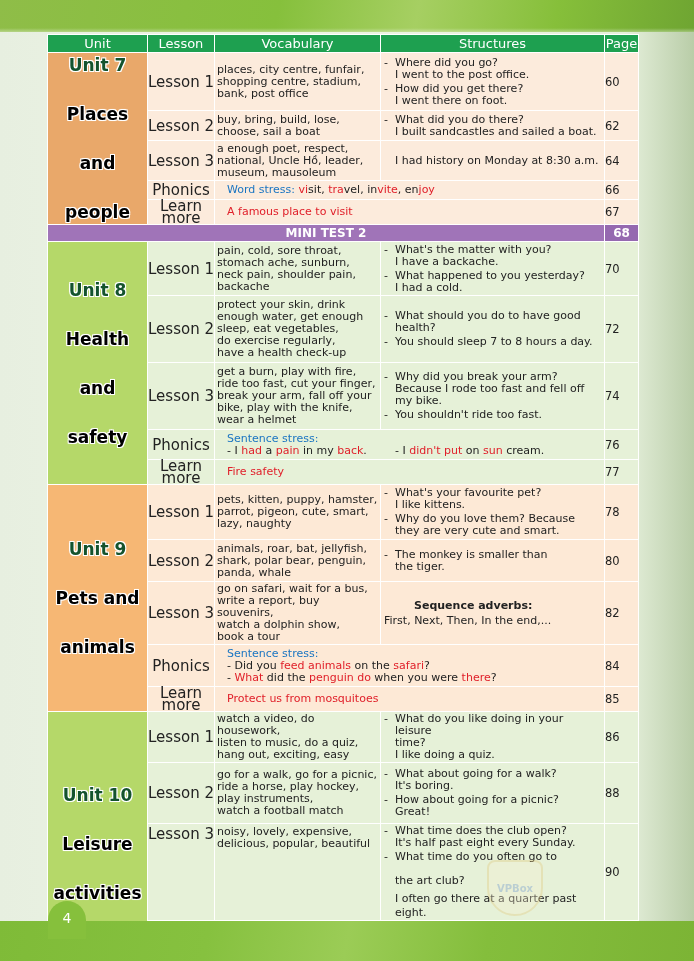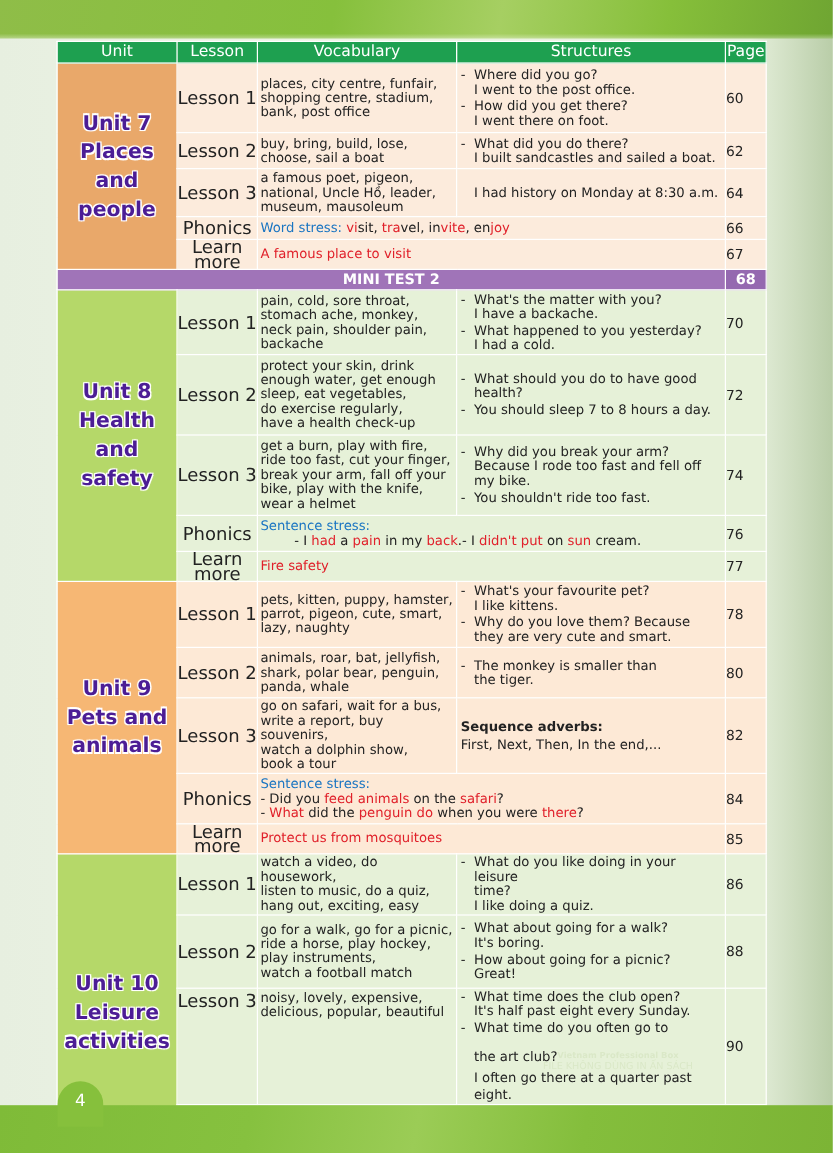--- a/index.html
+++ b/index.html
@@ -59,57 +59,58 @@
   .c-lesson { width: 67px; }
   .c-vocab { width: 166px; }
   .c-struct { width: 224px; }
   .c-page { width: 34px; }
 
   .unit-cell {
     text-align: center; font-weight: bold; font-size: 17px; line-height: 24px;
     font-family: "DejaVu Sans", sans-serif;
   }
   .unit-cell .u-num {
-    color: #4c1d95;
+    color: #14532d;
     text-shadow: -1px -1px 0 #fff, 1px -1px 0 #fff, -1px 1px 0 #fff, 1px 1px 0 #fff, 0 0 2px #fff;
     display: block;
   }
   .unit-cell .u-title {
-    color: #4c1d95;
+    color: #000000;
     text-shadow: -1px -1px 0 #fff, 1px -1px 0 #fff, -1px 1px 0 #fff, 1px 1px 0 #fff, 0 0 2px #fff;
     display: block;
+    margin-top: 25px;
   }
   .unit7 { background: #e9a86a; }
   .unit8 { background: #b5d869; }
   .unit9 { background: #f6b774; }
   .unit10 { background: #b5d869; }
 
   .row-peach td:not(.unit-cell) { background: #fcebdc; }
   .row-green td:not(.unit-cell) { background: #e6f1d8; }
   .row-peach2 td:not(.unit-cell) { background: #fde9d6; }
 
   td.lesson { text-align: center; font-size: 15px; }
   td.vocab { padding: 1px 2px; font-size: 11px; }
   td.struct { padding: 1px 3px; font-size: 11px; }
   td.page { text-align: left; font-size: 11.5px; }
-  td.wide { padding: 1px 2px; font-size: 11px; }
+  td.wide { padding: 1px 12px; font-size: 11px; }
 
   .s-item { display: flex; }
   .s-item .dash { width: 11px; flex: none; }
   .s-item .lines { flex: 1; }
   .s-item + .s-item { margin-top: 2px; }
 
   .blue { color: #1a75c2; }
   .red { color: #e0202a; }
-  .bold { font-weight: bold; }
+  .bold { font-weight: bold; margin-left: 30px; }
 
   tr.mini td { background: #a074b8 !important; color: #fff; font-weight: bold; text-align: center; font-size: 12px; height: 17px; }
   tr.mini td.page { background: #9569b0 !important; }
 
-  .phon2 { display: flex; text-align: right; }
+  .phon2 { display: flex; }
   .phon2 span.col1 { width: 168px; }
 </style>
 </head>
 <body>
 
 <div class="top-band"></div>
 
 <table class="toc">
   <colgroup>
     <col class="c-unit">
@@ -173,21 +174,21 @@
               <div>What did you do there?</div>
               <div>I built sandcastles and sailed a boat.</div>
             </span>
           </div>
       </td>
       <td class="page">62</td>
     </tr>
     <tr class="row-peach" style="height:40px">
       <td class="lesson">Lesson 3</td>
       <td class="vocab">
-        <div>a famous poet, pigeon,</div>
+        <div>a enough poet, respect,</div>
         <div>national, Uncle Hồ, leader,</div>
         <div>museum, mausoleum</div>
       </td>
       <td class="struct" style="padding-left:14px">I had history on Monday at 8:30 a.m.</td>
       <td class="page">64</td>
     </tr>
     <tr class="row-peach" style="height:19px">
       <td class="lesson">Phonics</td>
       <td colspan="2" class="wide">
         <span class="blue">Word stress:</span>
@@ -212,21 +213,21 @@
     <tr class="row-green" style="height:54px">
       <td rowspan="5" class="unit-cell unit8">
         <span class="u-num">Unit 8</span>
         <span class="u-title">Health</span>
         <span class="u-title">and</span>
         <span class="u-title">safety</span>
       </td>
       <td class="lesson">Lesson 1</td>
       <td class="vocab">
         <div>pain, cold, sore throat,</div>
-        <div>stomach ache, monkey,</div>
+        <div>stomach ache, sunburn,</div>
         <div>neck pain, shoulder pain,</div>
         <div>backache</div>
       </td>
       <td class="struct">
         <div class="s-item">
             <span class="dash">-</span>
             <span class="lines">
               <div>What's the matter with you?</div>
               <div>I have a backache.</div>
             </span>
@@ -479,18 +480,19 @@
     </tr>
     <tr class="row-green" style="height:18px">
       <td class="lesson">Learn more</td>
       <td colspan="2" class="wide red">The King Sport</td>
       <td class="page">93</td>
     </tr>
   </tbody>
 </table>
 
 <div class="watermark">
+  <div class="shield">VPBox</div>
   <div class="wm1">Vietnam Professional Box</div>
   <div class="wm2">FILE KHÔNG DÙNG IN ẤN SÁCH</div>
 </div>
 
 <div class="bottom-band"></div>
 <div class="page-num">4</div>
 
 </body></html>

